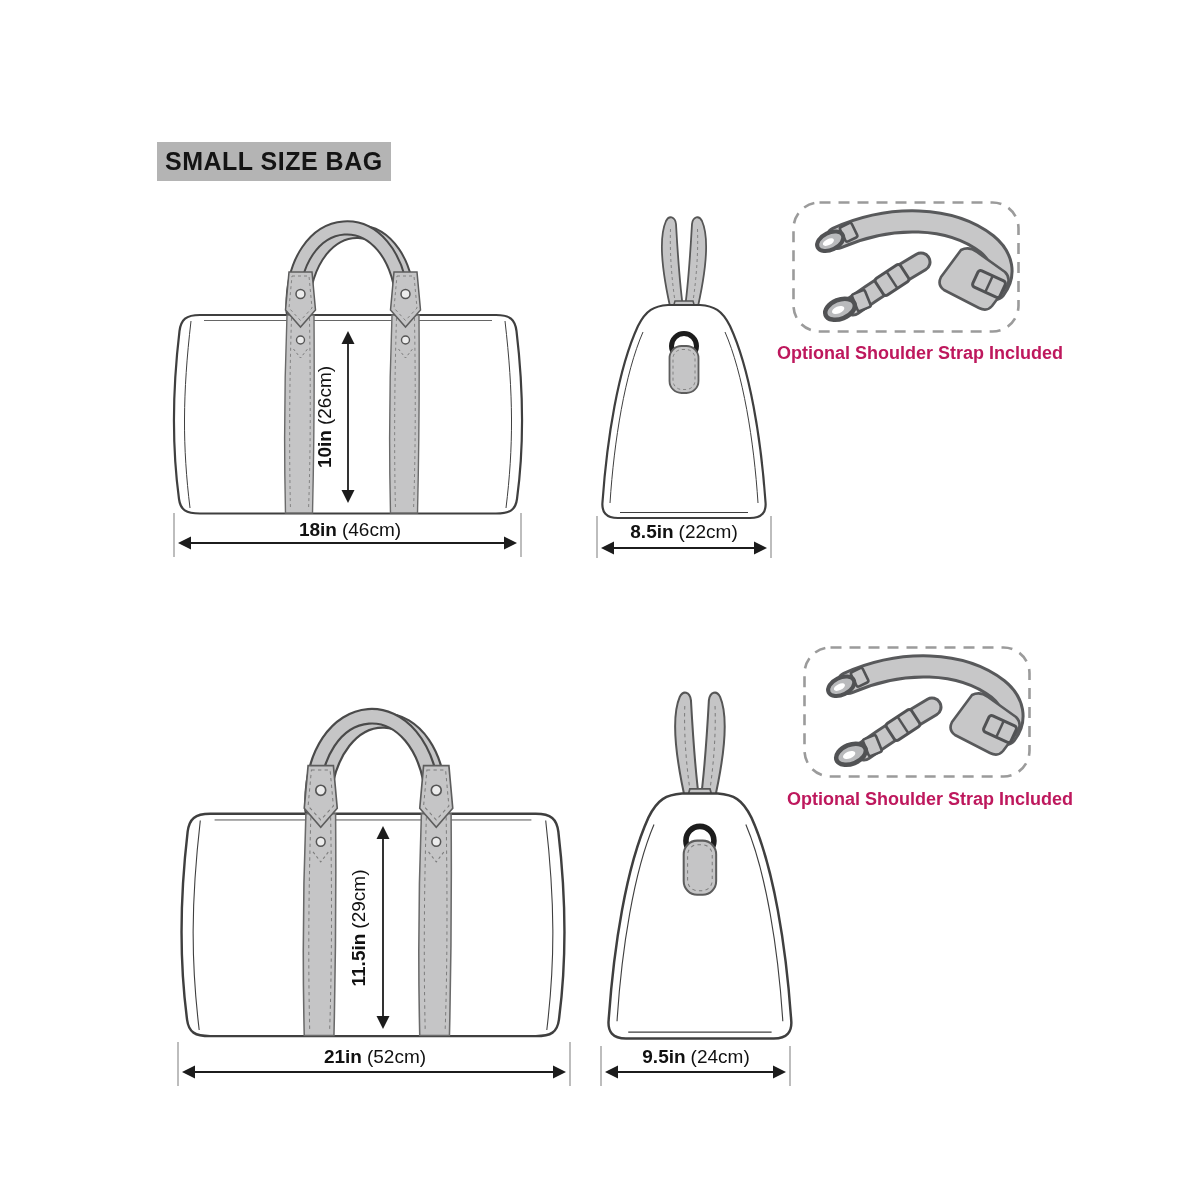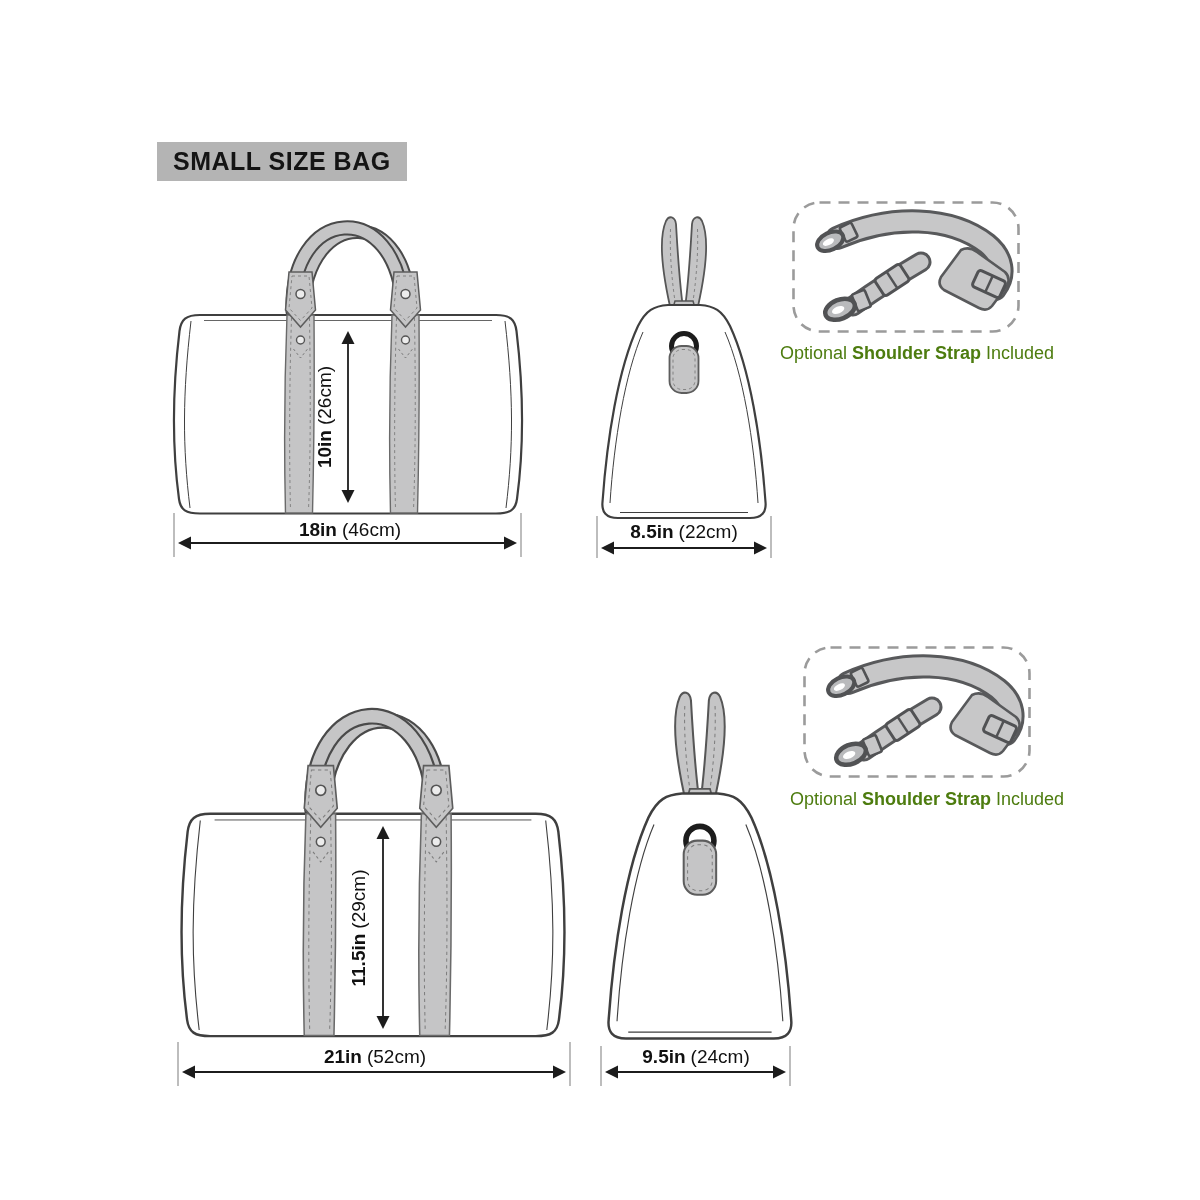--- a/index.html
+++ b/index.html
@@ -3,28 +3,28 @@
 <meta charset="utf-8">
 <style>
   html,body{margin:0;padding:0;background:#fff;}
   .canvas{
     position:relative;width:1200px;height:1200px;background:#fff;overflow:hidden;
     font-family:"Liberation Sans", sans-serif;color:#1d1d1d;
   }
   .canvas > svg{position:absolute;left:0;top:0;}
   .hdr{
     position:absolute;left:157px;background:#b4b4b4;color:#141414;
-    font-weight:bold;font-size:25px;line-height:39px;height:39px;padding:0 16px;
+    font-weight:bold;font-size:25px;line-height:39px;height:39px;padding:0 8px;
     letter-spacing:0.5px;white-space:nowrap;
   }
   .hdr.small{top:142px;}
   .hdr.large{top:617px;}
   .caption{
     position:absolute;width:280px;text-align:center;font-size:18px;line-height:20px;
-    color:#4d7c0f;white-space:nowrap;
+    color:#be185d;white-space:nowrap;font-weight:bold;
   }
   .caption.small-c{left:777px;top:343px;}
   .caption.large-c{left:787px;top:789px;}
   .dim-text{font-size:19px;fill:#111;}
   .dim-text .b{font-weight:bold;}
 </style>
 </head>
 <body>
 
 <div class="canvas">

